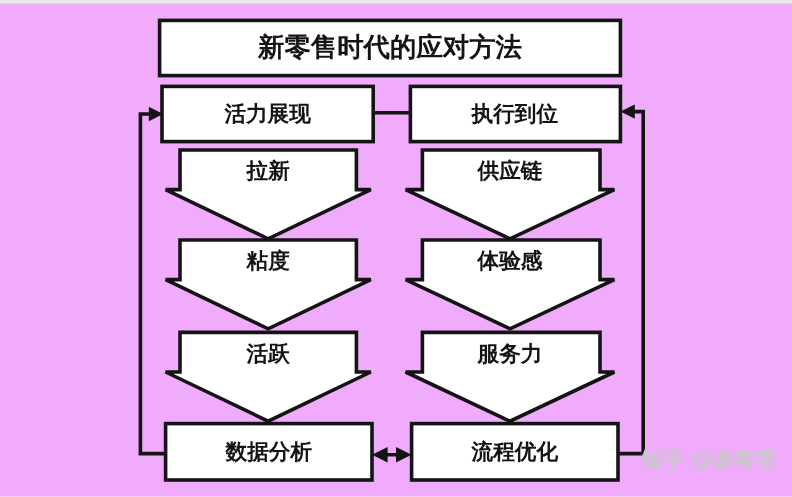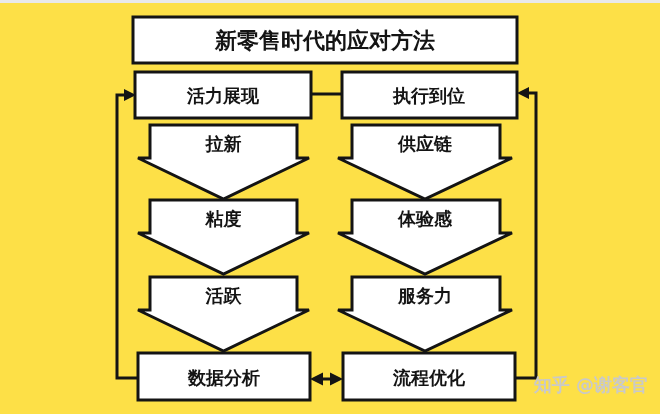--- a/index.html
+++ b/index.html
@@ -1,19 +1,19 @@
 <!DOCTYPE html>
 <html><head>
 <meta charset="utf-8">
 <style>
   html,body{margin:0;padding:0;background:#ffffff;}
   #canvas{
     position:relative;
     width:660px;height:414px;
-    background:#fde047;
+    background:#f0abfc;
     overflow:hidden;
     font-family:"DejaVu Sans","Liberation Sans",sans-serif;
   }
   svg text{
     font-family:"DejaVu Sans","Liberation Sans",sans-serif;
     font-weight:700;
     fill:#141414;
   }
   .node-label{font-size:18px;}
   .title-label{font-size:22px;}

